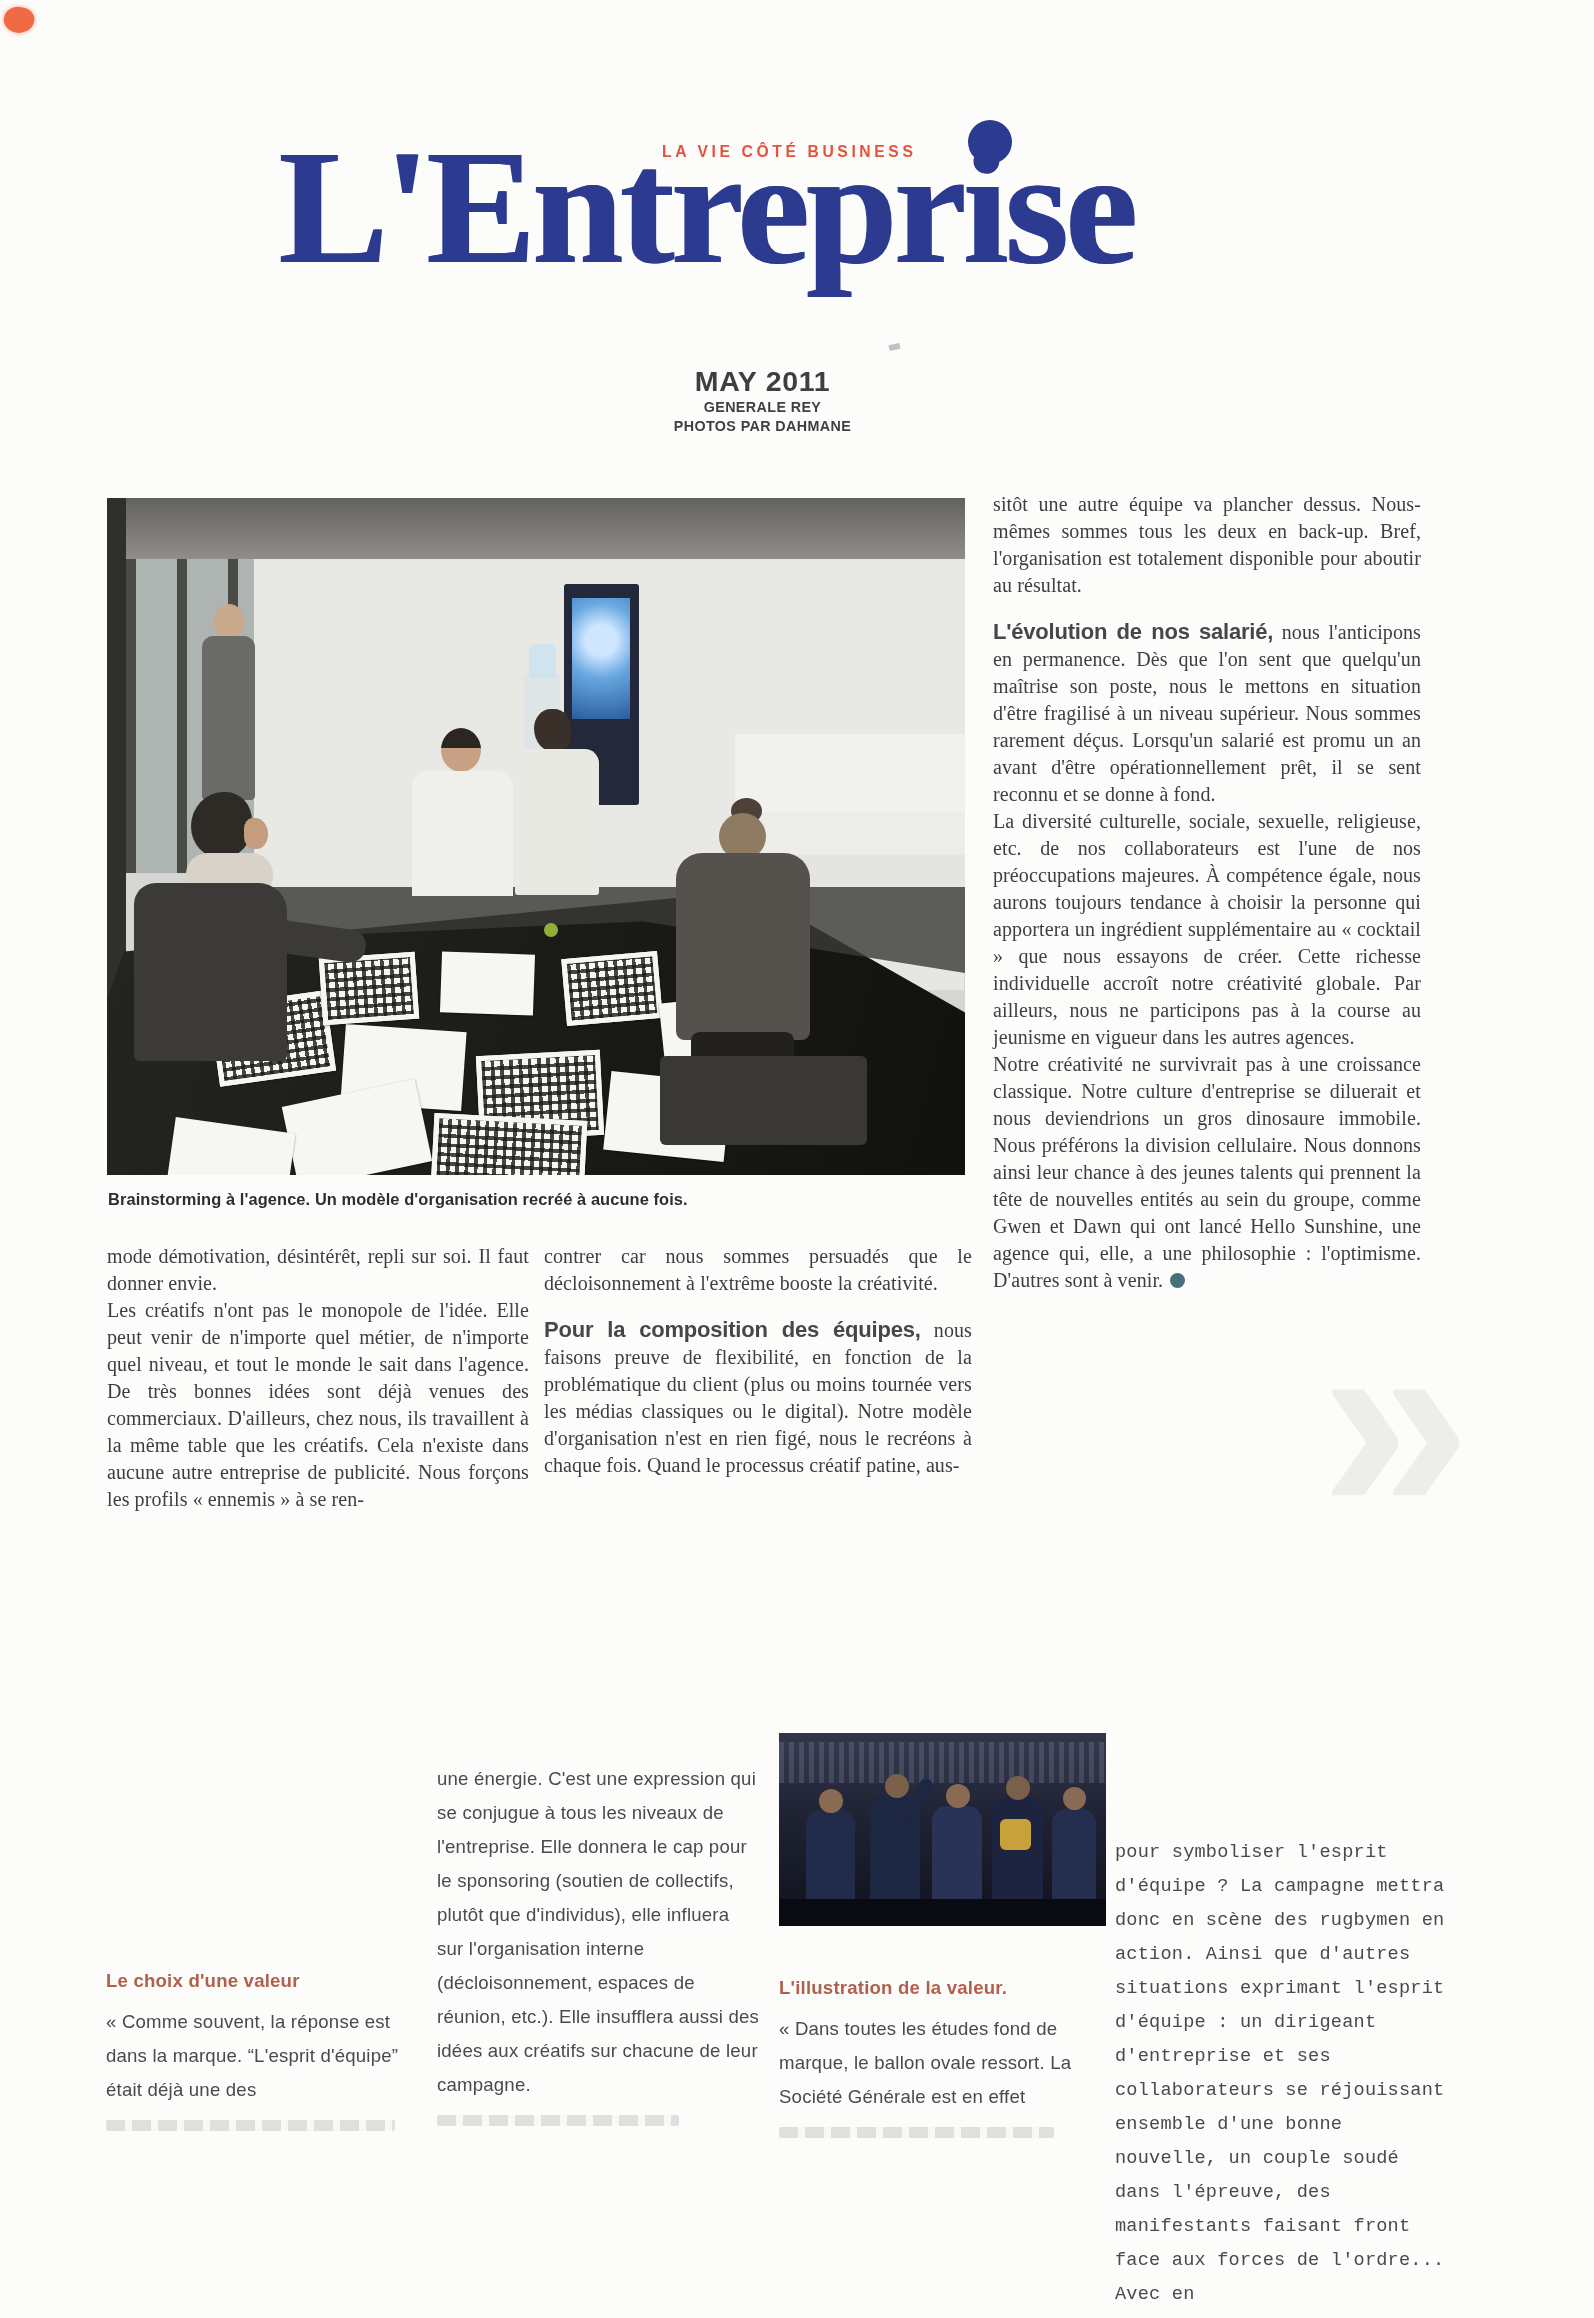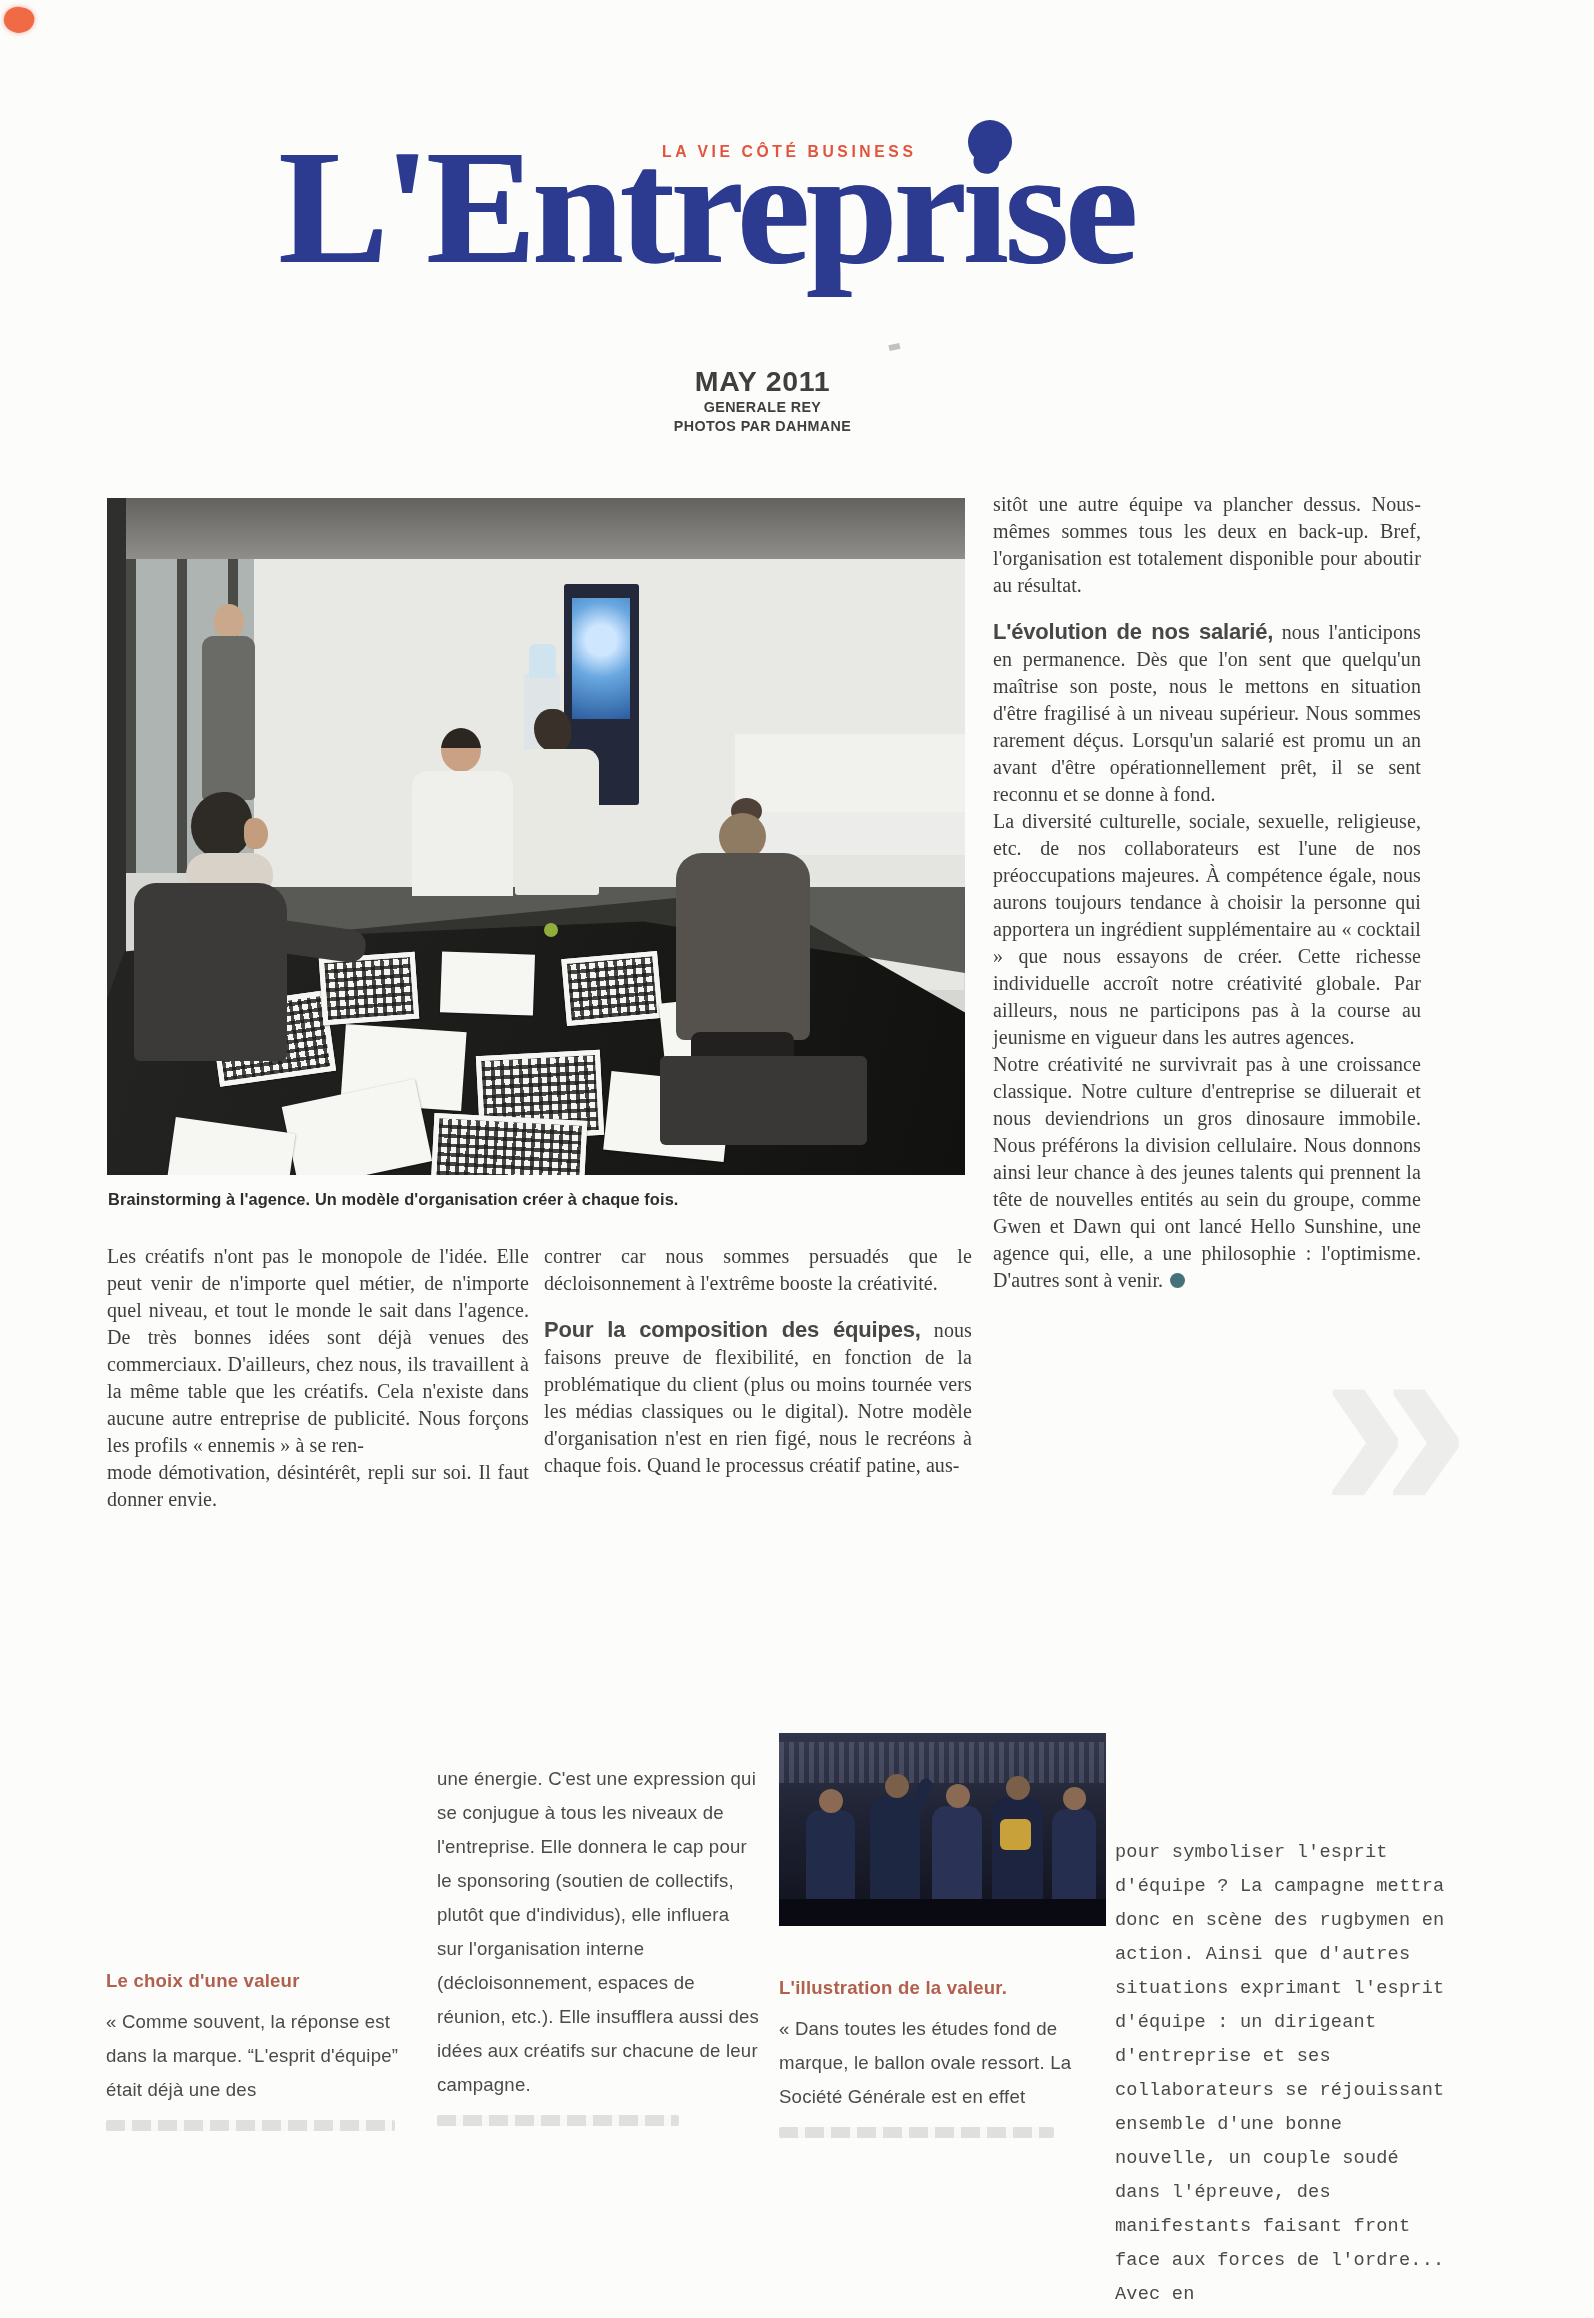--- a/index.html
+++ b/index.html
@@ -139,25 +139,25 @@
 
     <div class="ph" style="left:624px;top:300px;width:31px;height:26px;background:#4e4238;border-radius:50%;"></div>
     <div class="ph" style="left:612px;top:315px;width:47px;height:47px;background:#8f7a62;border-radius:50%;"></div>
     <div class="ph" style="left:569px;top:355px;width:134px;height:187px;background:#55524e;border-radius:26px 26px 8.6px 8.6px;"></div>
     <div class="ph" style="left:584px;top:534px;width:103px;height:82px;background:#22211f;border-radius:8.6px;"></div>
     <div class="ph" style="left:618px;top:604px;width:41px;height:24px;background:#eceae6;border-radius:11.4px;transform:rotate(-12deg);"></div>
     <div class="ph" style="left:655px;top:594px;width:41px;height:24px;background:#e4e2de;border-radius:11.4px;transform:rotate(-30deg);"></div>
     <div class="ph" style="left:553px;top:558px;width:207px;height:89px;background:#3a3836;border-radius:5.7px;"></div>
   </div>
 
-  <div id="caption">Brainstorming à l'agence. Un modèle d'organisation créer à chaque fois.</div>
+  <div id="caption">Brainstorming à l'agence. Un modèle d'organisation recréé à aucune fois.</div>
 
   <div class="serifcol" style="left:107px;top:1243px;width:422px;">
+    <p>mode démotivation, désintérêt, repli sur soi. Il faut donner envie.</p>
     <p>Les créatifs n'ont pas le monopole de l'idée. Elle peut venir de n'importe quel métier, de n'importe quel niveau, et tout le monde le sait dans l'agence. De très bonnes idées sont déjà venues des commerciaux. D'ailleurs, chez nous, ils travaillent à la même table que les créatifs. Cela n'existe dans aucune autre entreprise de publicité. Nous forçons les profils « ennemis » à se ren-</p>
-    <p>mode démotivation, désintérêt, repli sur soi. Il faut donner envie.</p>
   </div>
 
   <div class="serifcol" style="left:544px;top:1243px;width:428px;">
     <p>contrer car nous sommes persuadés que le décloisonnement à l'extrême booste la créativité.</p>
     <p class="gap-before"><strong class="runin">Pour la composition des équipes,</strong> <span>nous faisons preuve de flexibilité, en fonction de la problématique du client (plus ou moins tournée vers les médias classiques ou le digital). Notre modèle d'organisation n'est en rien figé, nous le recréons à chaque fois. Quand le processus créatif patine, aus-</span></p>
   </div>
 
   <div class="serifcol" style="left:993px;top:491px;width:428px;">
     <p>sitôt une autre équipe va plancher dessus. Nous-mêmes sommes tous les deux en back-up. Bref, l'organisation est totalement disponible pour aboutir au résultat.</p>
     <p class="gap-before"><strong class="runin">L'évolution de nos salarié,</strong> <span>nous l'anticipons en permanence. Dès que l'on sent que quelqu'un maîtrise son poste, nous le mettons en situation d'être fragilisé à un niveau supérieur. Nous sommes rarement déçus. Lorsqu'un salarié est promu un an avant d'être opérationnellement prêt, il se sent reconnu et se donne à fond.</span></p>

